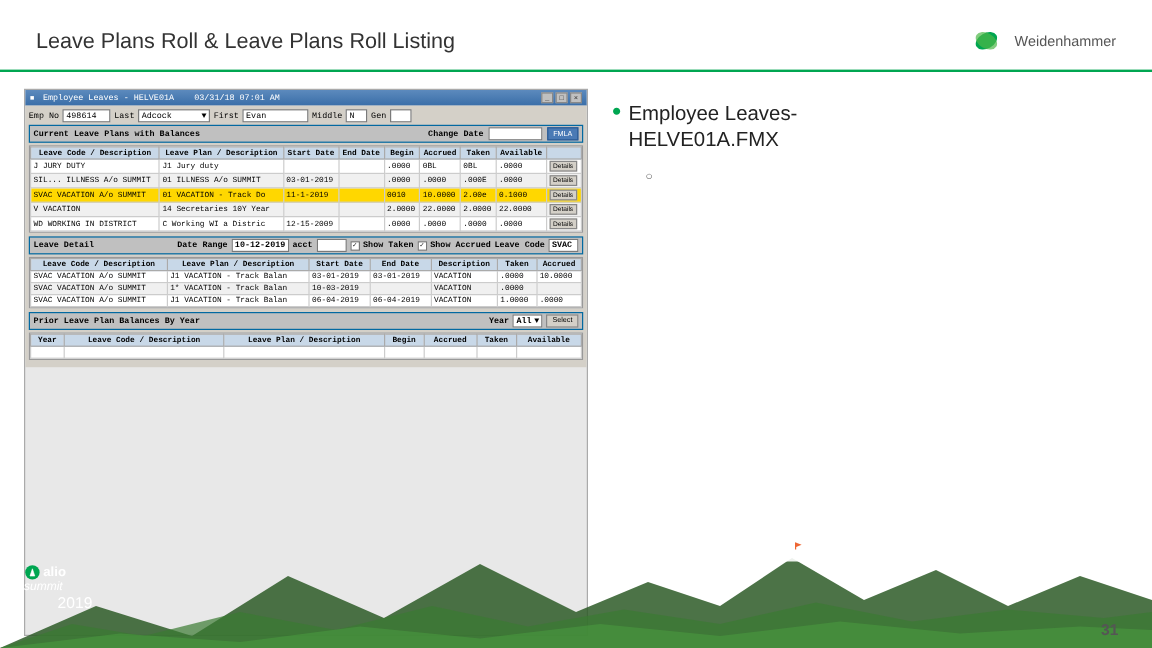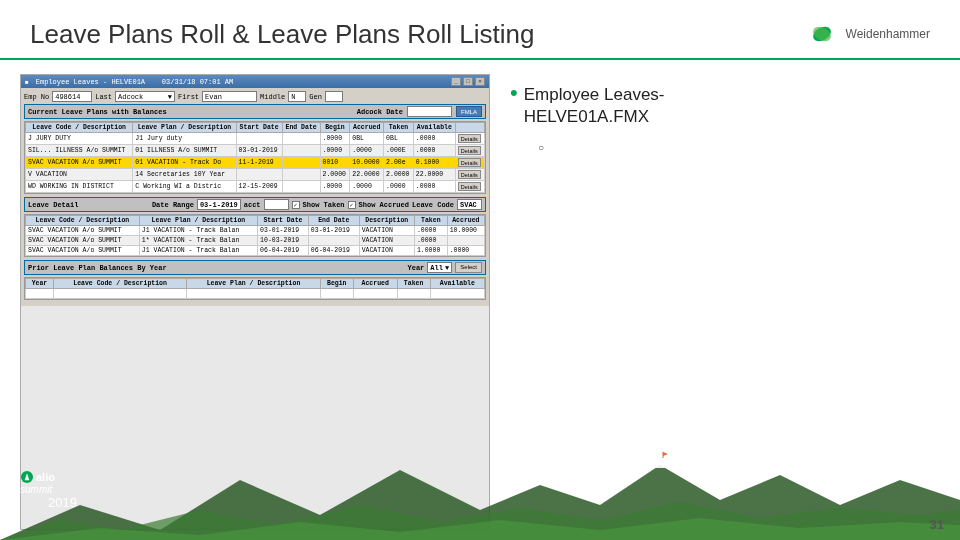--- a/index.html
+++ b/index.html
@@ -14,21 +14,21 @@
 
     
     .header {
       padding: 18px 30px 8px 30px;
       display: flex;
       align-items: center;
       justify-content: space-between;
       border-bottom: 2px solid #00a651;
     }
     .header-title {
-      font-size: 26px;
+      font-size: 18px;
       font-weight: 400;
       color: #333;
     }
     .logo {
       display: flex;
       align-items: center;
       gap: 8px;
     }
     .logo-leaf {
       width: 32px;
@@ -256,21 +256,21 @@
       left: 20px;
       display: flex;
       align-items: center;
       gap: 6px;
       z-index: 10;
     }
 
     .page-number {
       position: absolute;
       bottom: 8px;
-      right: 16px;
+      right: 28px;
       font-size: 13px;
       color: #555;
       z-index: 10;
       font-weight: bold;
     }
   </style>
 </head>
 <body>
 
 <div class="header">
@@ -323,21 +323,21 @@
             <span>N</span>
           </div>
         <span class="mockup-label">Gen</span>
         <div class="mockup-field" style="min-width:18px;"></div>
       </div>
 
       <div class="mockup-section-title">
         <div style="display:flex; justify-content:space-between; align-items:center;">
           <span>Current Leave Plans with Balances</span>
           <div style="display:flex; gap:4px; align-items:center;">
-            <span class="mockup-label">Adcock Date</span>
+            <span class="mockup-label">Change Date</span>
             <div class="mockup-field" style="min-width:45px;"></div>
             <button class="mockup-fmla-btn">FMLA</button>
           </div>
         </div>
       </div>
 
       <div class="mockup-table-container">
         <table class="mockup-table">
           <thead>
             <tr>
@@ -411,21 +411,21 @@
             </tbody>
         </table>
       </div>
 
       <div class="mockup-section-title">
         <div style="display:flex; justify-content:space-between; align-items:center;">
           <span>Leave Detail</span>
           <div style="display:flex; gap:3px; align-items:center;">
             <span class="mockup-label">Date Range</span>
             <div class="mockup-field" style="min-width:40px;">
-                <span>03-1-2019</span>
+                <span>10-12-2019</span>
               </div>
             <span class="mockup-label">acct</span>
             <div class="mockup-field" style="min-width:25px;"></div>
             <div class="mockup-checkbox">✓</div>
             <span class="mockup-label">Show Taken</span>
             <div class="mockup-checkbox">✓</div>
             <span class="mockup-label">Show Accrued</span>
             <span class="mockup-label">Leave Code</span>
             <div class="mockup-field" style="min-width:25px;">
                 <span>SVAC</span>

